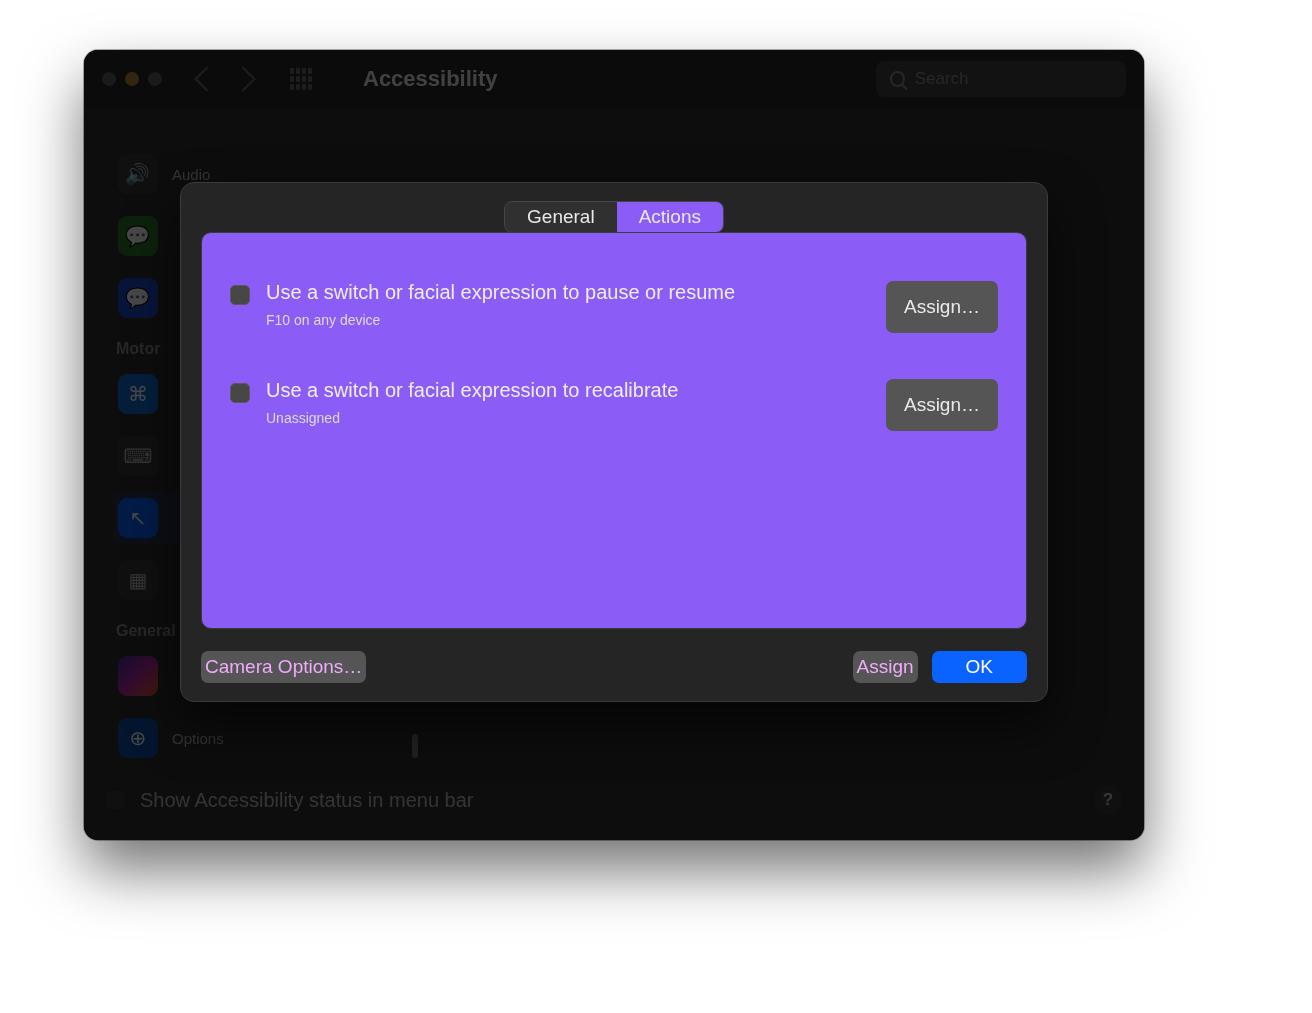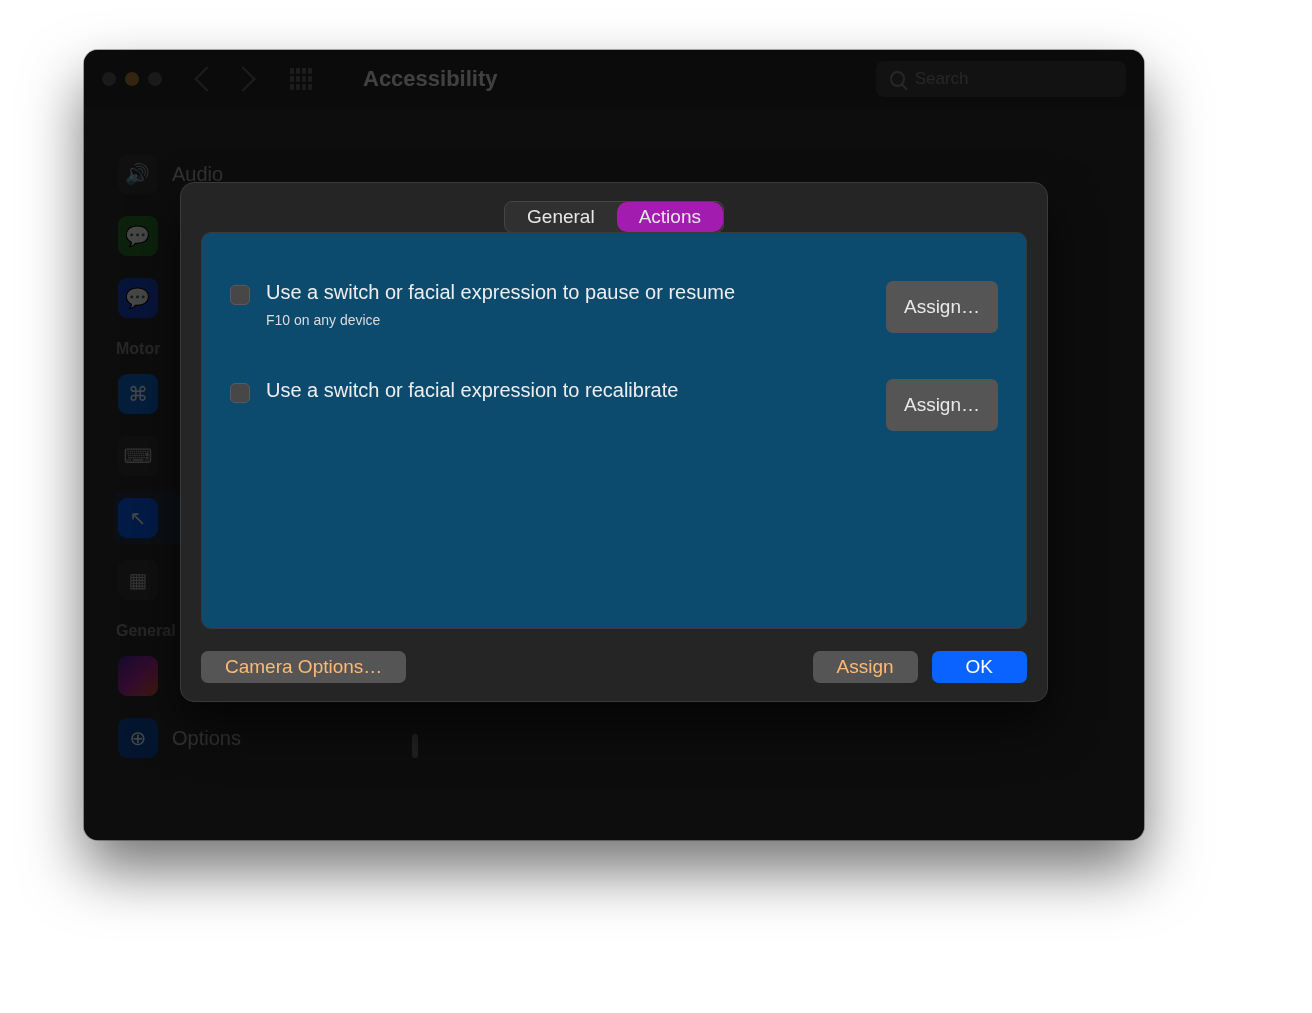--- a/index.html
+++ b/index.html
@@ -101,21 +101,21 @@
   .sb-icon { width:40px;height:40px;border-radius:9px;display:flex;align-items:center;justify-content:center;font-size:20px;}
   .sb-icon.audio   { background:#3b3b3b; color:#bdbdbd;}
   .sb-icon.captions{ background:#2c7a2c; color:#fff;}
   .sb-icon.desc    { background:#1e4ed0; color:#fff;}
   .sb-icon.ctrl    { background:#0f6cd8; color:#fff;}
   .sb-icon.keyb    { background:#3b3b3b; color:#bdbdbd;}
   .sb-icon.ptr     { background:#0a60ff; color:#fff;}
   .sb-icon.general { background:#3b3b3b; color:#bdbdbd;}
   .sb-icon.siri    { background:linear-gradient(135deg,#4a2ba7,#b82aa8,#e85c2a);}
   .sb-icon.short   { background:#104fa8; color:#fff;}
-  .sb-label { color:#b5b5b5; font-size:20px; }
+  .sb-label { color:#b5b5b5; font-size:15px; }
   .sb-item.sel { background:#0a60ff22; }
   .sb-section { color:#8d8d8d; font-size:16px; font-weight:600; margin-top:6px; margin-left:2px;}
 
   .footer-row {
     position:absolute; left:22px; bottom:26px; right:22px;
     display:flex; align-items:center; gap:16px;
   }
   .footer-check {
     width:18px;height:18px;border-radius:4px;background:#3a3a3a;
   }
@@ -154,26 +154,26 @@
     border-radius:8px;
     border:1px solid #454545;
     overflow:hidden;
   }
   .segmented > div {
     padding:4px 22px;
     font-size:19px;
     color:#e8e8e8;
     cursor:pointer;
   }
-  .segmented > div.active { background:#a21caf;border-radius:10px; }
+  .segmented > div.active { background:#8b5cf6; }
 
   .panel {
     margin-top:-1px;
     flex:1;
-    background:#0c4a6e;
+    background:#8b5cf6;
     border:1px solid #3a3a3a;
     border-radius:10px;
     padding: 34px 28px;
   }
   .opt-row {
     display:flex; align-items:flex-start; gap:16px;
     padding: 14px 0 18px;
   }
   .opt-row + .opt-row { margin-top: 14px; }
   .checkbox {
@@ -193,24 +193,24 @@
     cursor:pointer;
     align-self:flex-start;
   }
 
   .sheet-footer {
     display:flex; align-items:center; gap:14px;
     padding-top:22px;
   }
   .btn {
     border-radius:7px;
-    padding:5px 24px;
+    padding:5px 4px;
     font-size:19px;
     cursor:pointer;
-    color:#fdba74;
+    color:#f0abfc;
     background:#555555;
   }
   .btn.gray { background:#555555; }
   .btn.primary { background:#0a62ff; color:#fff; padding:5px 34px; }
   .sheet-footer .spacer { flex:1; }
   .titlebar, .sidebar, .footer-row { filter: brightness(0.62); }
 
   .scrollbar-stub {
     position:absolute;
     right: 726px;
@@ -287,20 +287,25 @@
       <div class="sb-icon siri"></div>
     </div>
     <div class="sb-item">
       <div class="sb-icon short">⊕</div>
       <div class="sb-label">Options</div>
     </div>
   </div>
 
   <div class="scrollbar-stub"></div>
 
+  <div class="footer-row">
+    <div class="footer-check"></div>
+    <div class="footer-label">Show Accessibility status in menu bar</div>
+    <div class="help-btn">?</div>
+  </div>
 
   <div class="dim"></div>
 
   <div class="sheet">
     <div class="seg-wrap">
       <div class="segmented">
         <div>General</div>
         <div class="active">Actions</div>
       </div>
     </div>
@@ -311,20 +316,21 @@
         <div class="opt-text">
           <div class="opt-title">Use a switch or facial expression to pause or resume</div>
           <div class="opt-sub">F10 on any device</div>
         </div>
         <div class="assign-btn">Assign…</div>
       </div>
       <div class="opt-row">
         <div class="checkbox"></div>
         <div class="opt-text">
           <div class="opt-title">Use a switch or facial expression to recalibrate</div>
+          <div class="opt-sub">Unassigned</div>
         </div>
         <div class="assign-btn">Assign…</div>
       </div>
     </div>
 
     <div class="sheet-footer">
       <div class="btn gray">Camera Options…</div>
       <div class="spacer"></div>
       <div class="btn gray">Assign</div>
       <div class="btn primary">OK</div>

